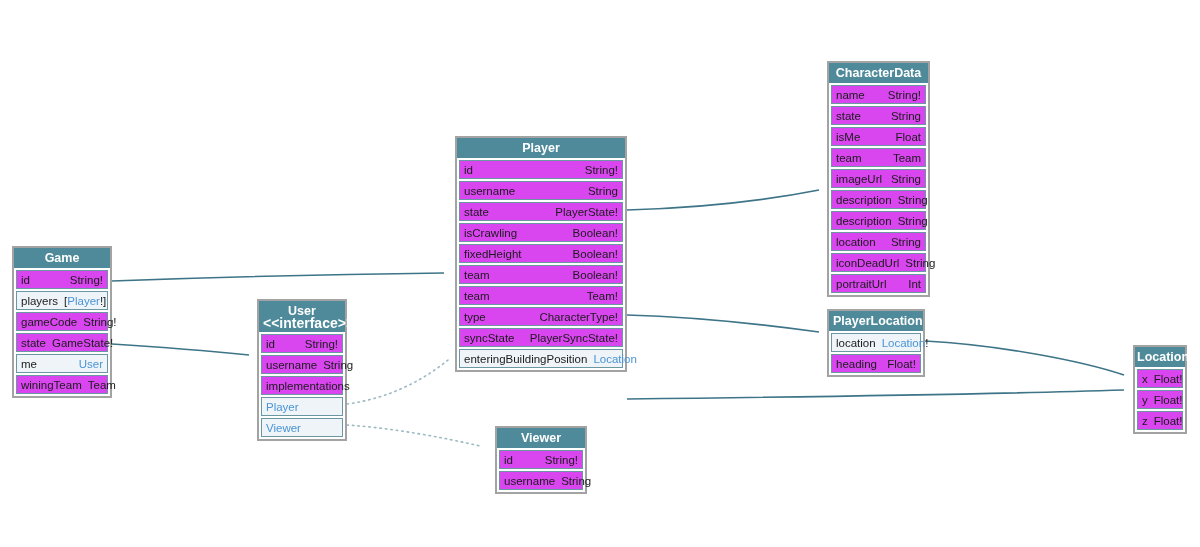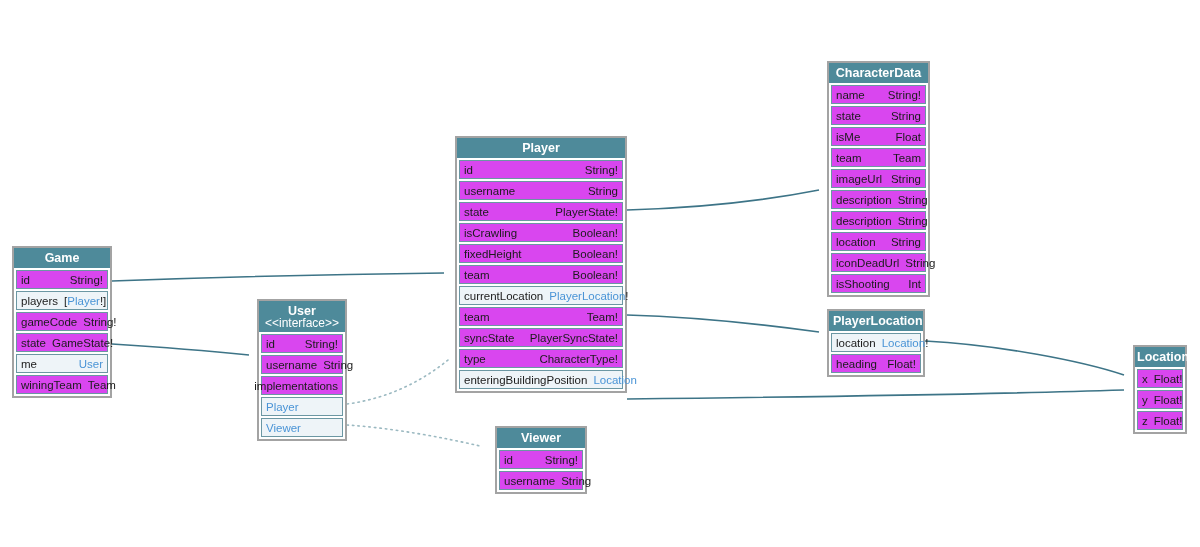--- a/index.html
+++ b/index.html
@@ -10,30 +10,30 @@
   }
   .tbl {
     position:absolute; box-sizing:border-box;
     border:2px solid #a3a3a3; background:#fff;
   }
   .tbl-header {
     background:#4e8a9a; color:#fff; font-weight:bold;
     font-size:12.5px; line-height:14px; text-align:center;
     padding:3px 4px; cursor:pointer;
   }
-  .tbl-sub { font-size:12px; font-weight:normal; line-height:11px; }
+  .tbl-sub { font-size:14px; font-weight:bold; line-height:11px; }
   .rows { padding:2px; display:flex; flex-direction:column; gap:2px; }
   .row {
     box-sizing:border-box; height:19px;
     border:1px solid #6b97a3; background:#d946ef;
     display:flex; justify-content:space-between; align-items:center;
     padding:0 4px; font-size:11.5px; color:#1b1b1b; white-space:nowrap;
   }
   .row.link-row { background:#eef4f8; }
-  .row.center-row { justify-content:flex-end; }
+  .row.center-row { justify-content:flex-start; }
   .fname { text-align:left; }
   .ftype { text-align:center; margin-left:6px; }
   .lk { color:#4a94d6; }
   svg.edges { position:absolute; left:0; top:0; pointer-events:none; }
   svg.edges path { fill:none; }
   .solid-edge { stroke:#3d7487; stroke-width:1.6; }
   .dotted-edge { stroke:#9bb9c1; stroke-width:1.6; stroke-dasharray:1.5 4; stroke-linecap:round; }
 </style>
 </head>
 <body>
@@ -132,36 +132,32 @@
         <span class="ftype"><span>Boolean!</span></span>
       </div>
     <div class="row">
         <span class="fname">fixedHeight</span>
         <span class="ftype"><span>Boolean!</span></span>
       </div>
     <div class="row">
         <span class="fname">team</span>
         <span class="ftype"><span>Boolean!</span></span>
       </div>
-    <div class="row link-row">
-        <span class="fname">currentLocation</span>
-        <span class="ftype"><span class="lk">PlayerLocation</span><span>!</span></span>
-      </div>
     <div class="row">
         <span class="fname">team</span>
         <span class="ftype"><span>Team!</span></span>
       </div>
     <div class="row">
+        <span class="fname">type</span>
+        <span class="ftype"><span>CharacterType!</span></span>
+      </div>
+    <div class="row">
         <span class="fname">syncState</span>
         <span class="ftype"><span>PlayerSyncState!</span></span>
       </div>
-    <div class="row">
-        <span class="fname">type</span>
-        <span class="ftype"><span>CharacterType!</span></span>
-      </div>
     <div class="row link-row">
         <span class="fname">enteringBuildingPosition</span>
         <span class="ftype"><span class="lk">Location</span></span>
       </div>
   </div>
 </div>
 
 <div class="tbl" style="left:827px; top:61px; width:103px;">
   <div class="tbl-header">CharacterData</div>
   <div class="rows">
@@ -195,21 +191,21 @@
       </div>
     <div class="row">
         <span class="fname">location</span>
         <span class="ftype"><span>String</span></span>
       </div>
     <div class="row">
         <span class="fname">iconDeadUrl</span>
         <span class="ftype"><span>String</span></span>
       </div>
     <div class="row">
-        <span class="fname">isShooting</span>
+        <span class="fname">portraitUrl</span>
         <span class="ftype"><span>Int</span></span>
       </div>
   </div>
 </div>
 
 <div class="tbl" style="left:827px; top:309px; width:98px;">
   <div class="tbl-header">PlayerLocation</div>
   <div class="rows">
     <div class="row link-row">
         <span class="fname">location</span>

